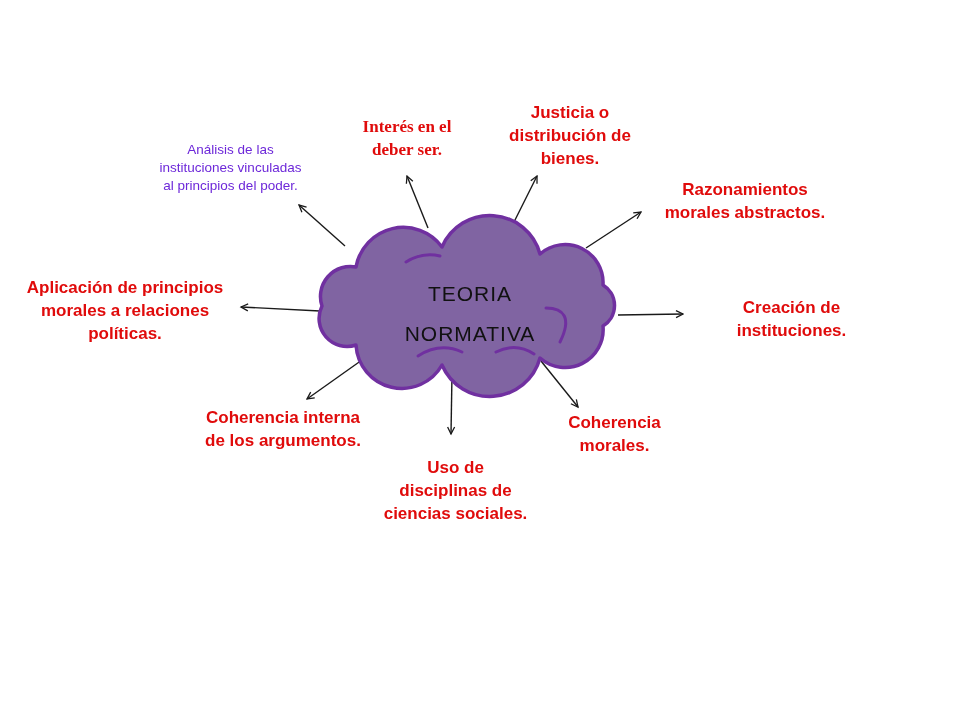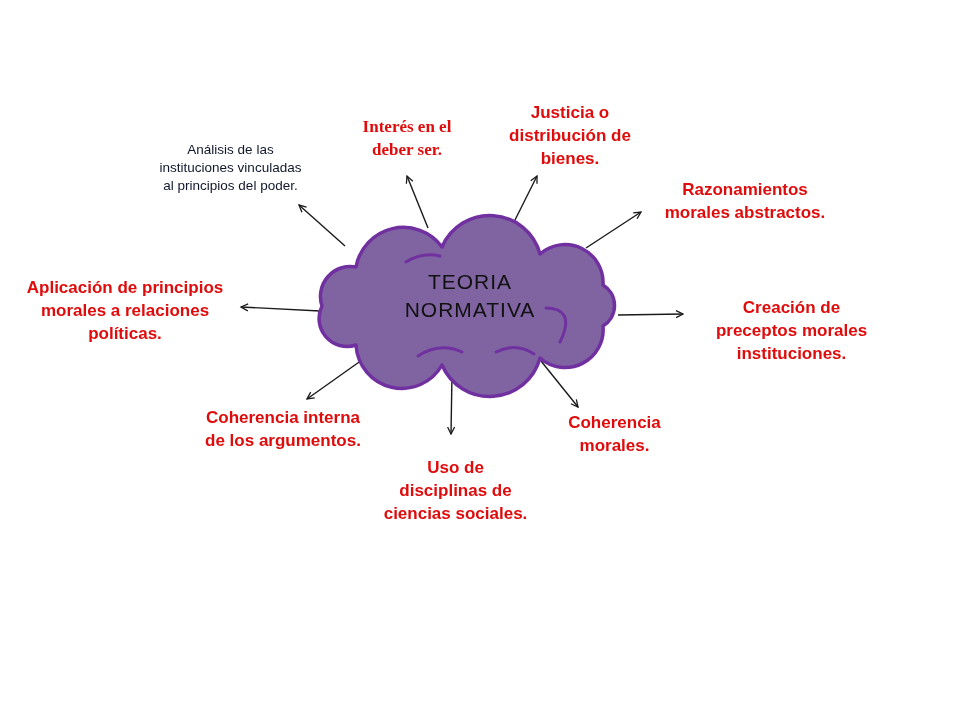--- a/index.html
+++ b/index.html
@@ -17,41 +17,41 @@
     color:#e00b0b;
     font-weight:bold;
     font-size:17px;
     line-height:23px;
   }
   .node-label span{display:block;}
   .lb-analisis{
     left:118px;top:141px;width:225px;
     font-weight:normal;
     font-size:13.5px;line-height:18px;
-    color:#0f172a;
+    color:#6d28d9;
   }
   .lb-interes{left:328px;top:115px;width:158px;font-family:Liberation Serif, serif;}
   .lb-justicia{left:490px;top:101px;width:160px;}
   .lb-razonamientos{left:645px;top:178px;width:200px;}
   .lb-creacion{left:704px;top:284px;width:175px;margin-top:12px;}
   .lb-intuiciones{left:543px;top:411px;width:143px;}
   .lb-uso{left:368px;top:456px;width:175px;text-align:center;}
   .lb-coherencia{left:180px;top:406px;width:206px;}
   .lb-aplicacion{left:18px;top:276px;width:214px;}
   .cloud-title{
     position:absolute;
     left:395px;top:268px;width:150px;
     text-align:center;
     color:#111111;
     font-size:21px;
     line-height:28px;
     letter-spacing:1px;
     font-weight:normal;
   }
-  .cloud-title span{display:block;}
+  .cloud-title span{display:block;margin-top:12px;}
 </style>
 </head>
 <body>
 
 <div id="slide">
 
   <svg id="diagram-svg" viewBox="0 0 960 720" xmlns="http://www.w3.org/2000/svg">
     <defs>
       <marker id="arrowhead" markerWidth="10" markerHeight="10" refX="8.5" refY="5" orient="auto" markerUnits="userSpaceOnUse">
         <path d="M1.5,1.5 L8.5,5 L1.5,8.5" fill="none" stroke="#1a1a1a" stroke-width="1.3"></path>
@@ -111,21 +111,20 @@
     <span>bienes.</span>
   </div>
 
   <div class="node-label lb-razonamientos">
     <span>Razonamientos</span>
     <span>morales abstractos.</span>
   </div>
 
   <div class="node-label lb-creacion">
     <span>Creación de</span>
-    <span>preceptos morales</span>
     <span>instituciones.</span>
   </div>
 
   <div class="node-label lb-intuiciones">
     <span>Coherencia</span>
     <span>morales.</span>
   </div>
 
   <div class="node-label lb-uso">
     <span>Uso de</span>

